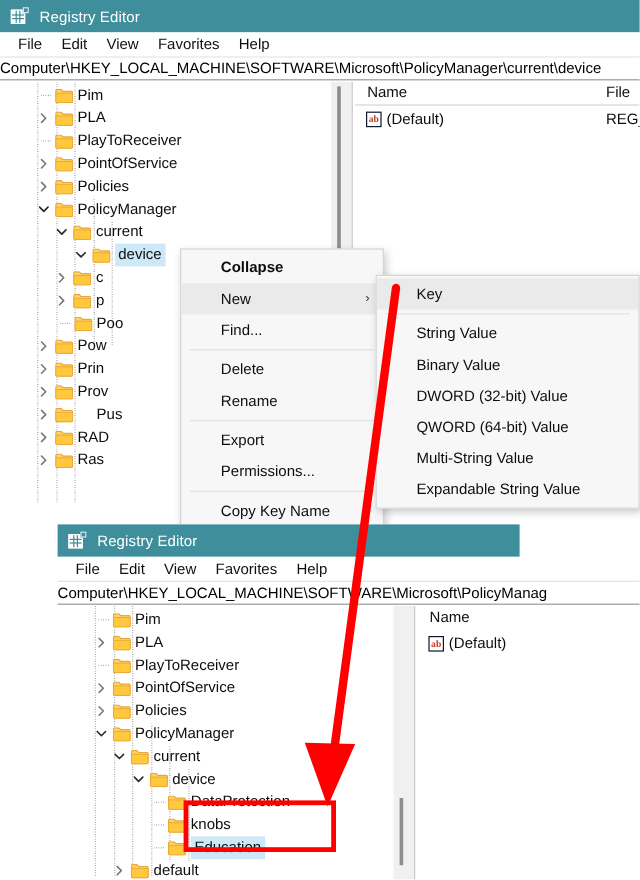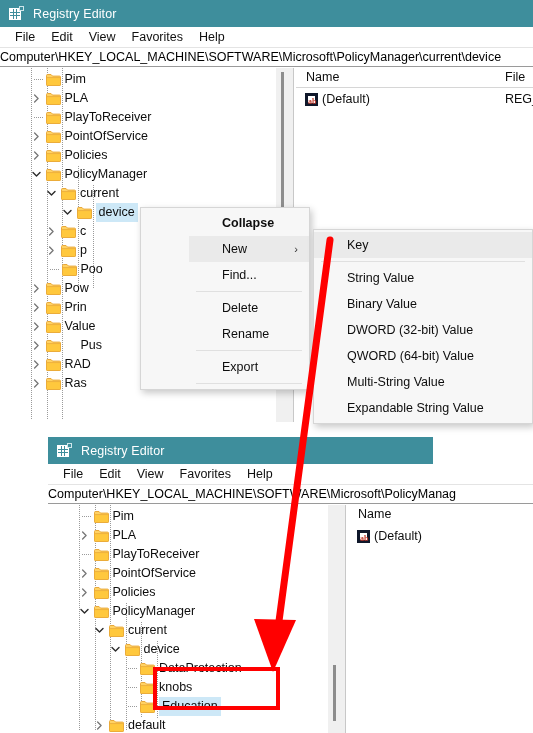--- a/index.html
+++ b/index.html
@@ -88,21 +88,21 @@
     background-image:linear-gradient(to right,#9a9a9a 1px,transparent 1px);
     background-size:2px 1px;}
 
   
   .lp-head{position:absolute;left:0;right:0;top:0;height:19px;background:#fff;border-bottom:1px solid #d6d6d6;}
   .lp-head .col{position:absolute;font-size:12.5px;color:#0d0d0d;line-height:19px;}
   .lp-row{position:absolute;height:19px;line-height:19px;}
   .lp-row .nm{position:absolute;font-size:12.5px;color:#0d0d0d;}
   .lp-row .ty{position:absolute;font-size:12.5px;color:#0d0d0d;}
   .abicon{position:absolute;top:3px;width:13px;height:13px;
-    background:#fff;border:3px solid #0f172a;box-sizing:border-box;
+    background:#fff;border:1px solid #0f172a;box-sizing:border-box;
     font-size:8px;font-weight:bold;color:#c0392b;
     text-align:center;line-height:11px;font-family:"Liberation Serif",serif;}
 
   
   .ctxmenu{
     position:absolute;background:#f7f7f7;
     border:1px solid #d6d6d6;
     box-shadow:2px 3px 7px rgba(0,0,0,.22);
     padding:2px 0;box-sizing:border-box;
   }
@@ -302,21 +302,21 @@
           <div class="row" style="left:0;right:0;top:249px;">
             <span class="chev" style="left:31.5px;">
               <svg width="9" height="9" viewBox="0 0 9 9">
                 <path d="M2.6 1 L6.1 4.5 L2.6 8" fill="none" stroke="#767676" stroke-width="1.3" stroke-linecap="round" stroke-linejoin="round"></path>
               </svg>
             </span>
             <span class="fold" style="left:45.5px;"><svg width="15" height="12" viewBox="0 0 15 12">
                 <path d="M0.5 1.5 A1 1 0 0 1 1.5 0.5 H5 L6.6 2.1 H13.5 A1 1 0 0 1 14.5 3.1 V10.5 A1 1 0 0 1 13.5 11.5 H1.5 A1 1 0 0 1 0.5 10.5 Z" fill="#ffd264" stroke="#e9a83a" stroke-width="1"></path>
                 <path d="M0.5 3.6 H14.5 V10.5 A1 1 0 0 1 13.5 11.5 H1.5 A1 1 0 0 1 0.5 10.5 Z" fill="#ffc83d" stroke="#e9a83a" stroke-width="0.8"></path>
               </svg></span>
-            <span class="lbl" style="left:64.5px;">Value</span>
+            <span class="lbl" style="left:64.5px;">Prov</span>
           </div>
           <div class="row" style="left:0;right:0;top:268px;">
             <span class="chev" style="left:31.5px;">
               <svg width="9" height="9" viewBox="0 0 9 9">
                 <path d="M2.6 1 L6.1 4.5 L2.6 8" fill="none" stroke="#767676" stroke-width="1.3" stroke-linecap="round" stroke-linejoin="round"></path>
               </svg>
             </span>
             <span class="fold" style="left:45.5px;"><svg width="15" height="12" viewBox="0 0 15 12">
                 <path d="M0.5 1.5 A1 1 0 0 1 1.5 0.5 H5 L6.6 2.1 H13.5 A1 1 0 0 1 14.5 3.1 V10.5 A1 1 0 0 1 13.5 11.5 H1.5 A1 1 0 0 1 0.5 10.5 Z" fill="#ffd264" stroke="#e9a83a" stroke-width="1"></path>
                 <path d="M0.5 3.6 H14.5 V10.5 A1 1 0 0 1 13.5 11.5 H1.5 A1 1 0 0 1 0.5 10.5 Z" fill="#ffc83d" stroke="#e9a83a" stroke-width="0.8"></path>
@@ -360,30 +360,32 @@
       </div>
       <div class="lp-row" style="top:22px;left:0;right:0;">
         <span class="abicon" style="left:9px;">ab</span>
         <span class="nm" style="left:26px;">(Default)</span>
         <span class="ty" style="left:209px;">REG_</span>
       </div>
     </div>
   </div>
 </div>
 
-<div class="ctxmenu" id="ctxMenu" style="left:140px;top:207px;width:170px;padding-left:48px;">
+<div class="ctxmenu" id="ctxMenu" style="left:150px;top:207px;width:170px;">
     <div class="item bold">Collapse</div>
     <div class="item hi">New<span class="arrow">›</span></div>
     <div class="item">Find...</div>
     <div class="sep"></div>
     <div class="item">Delete</div>
     <div class="item">Rename</div>
     <div class="sep"></div>
     <div class="item">Export</div>
+    <div class="item">Permissions...</div>
     <div class="sep"></div>
+    <div class="item">Copy Key Name</div>
   </div>
 
 <div class="ctxmenu" id="subMenu" style="left:313px;top:229px;width:220px;">
     <div class="item hi">Key</div>
     <div class="sep"></div>
     <div class="item">String Value</div>
     <div class="item">Binary Value</div>
     <div class="item">DWORD (32-bit) Value</div>
     <div class="item">QWORD (64-bit) Value</div>
     <div class="item">Multi-String Value</div>

